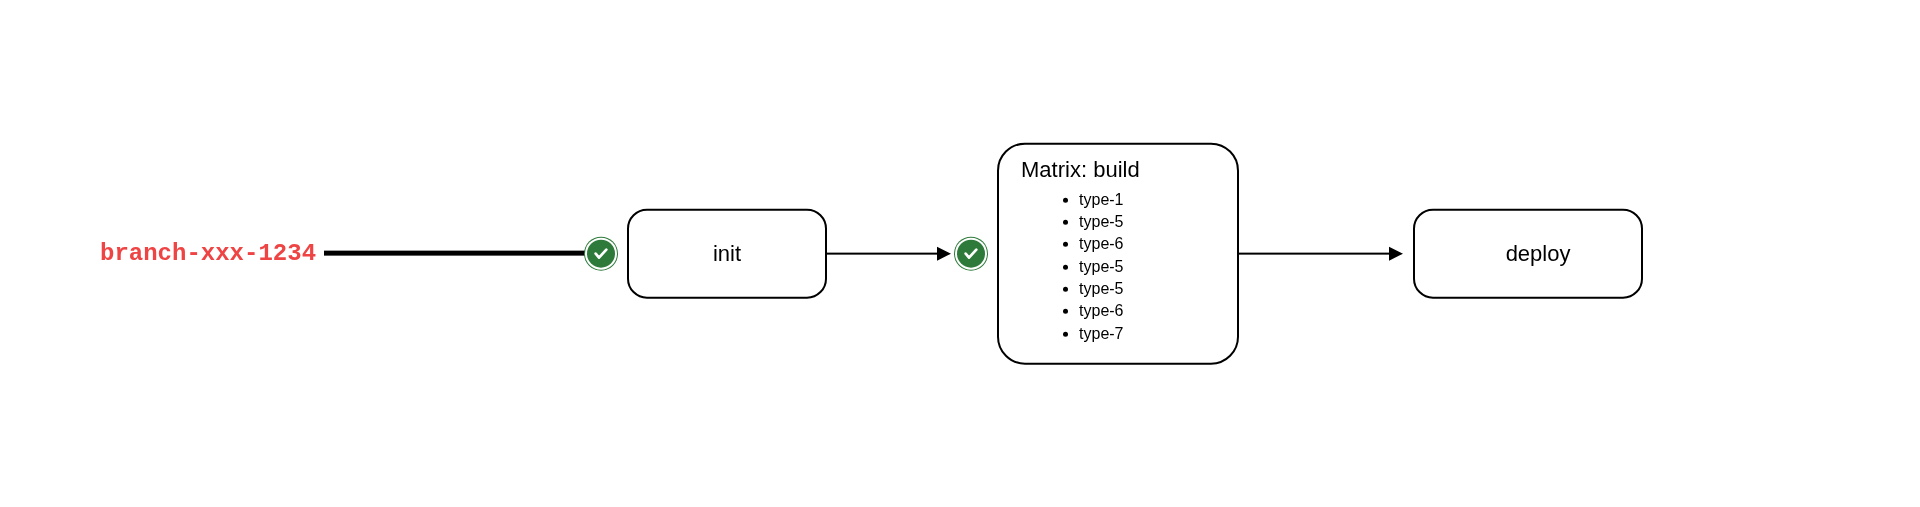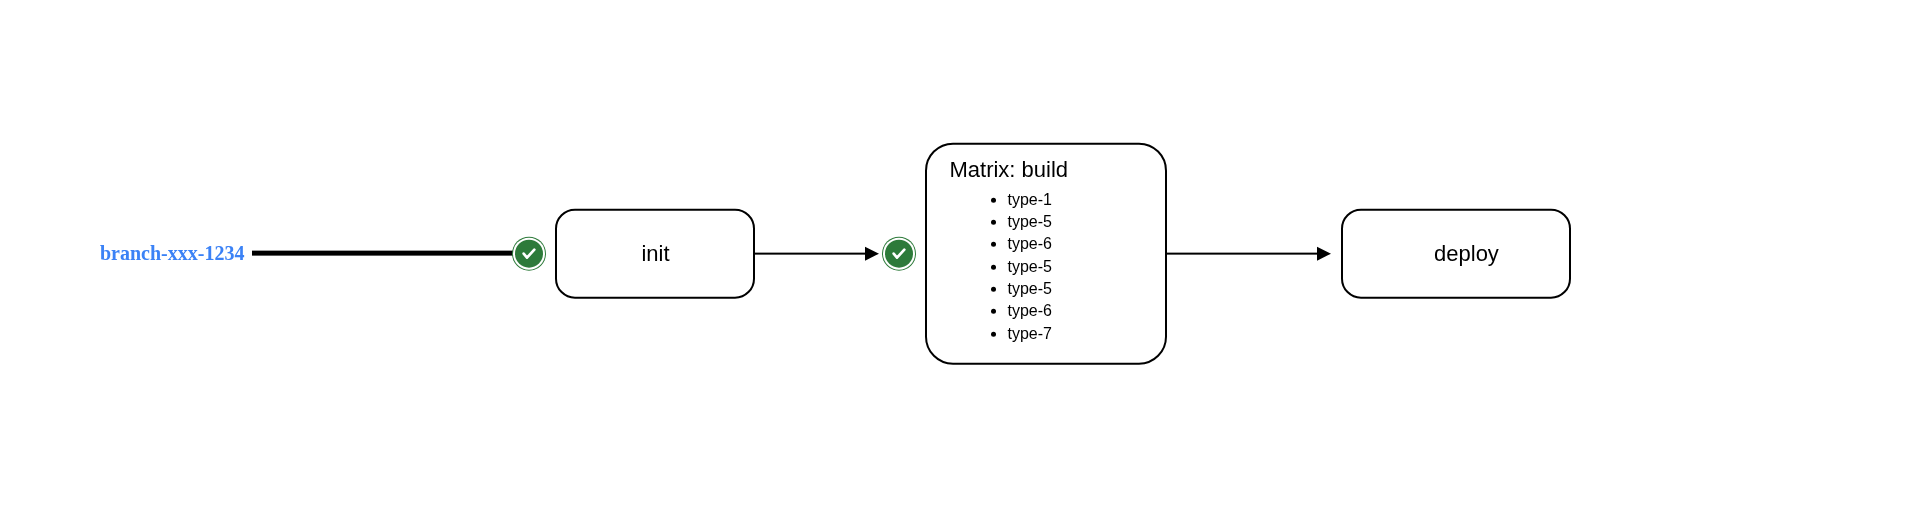--- a/index.html
+++ b/index.html
@@ -16,24 +16,24 @@
     }
     .pipeline {
       display: flex;
       align-items: center;
       position: absolute;
       top: 50%;
       left: 100px;
       transform: translateY(-50%);
     }
     .branch-label {
-      font-family: Liberation Serif, serif;
+      font-family: Liberation Mono, monospace;
       font-weight: bold;
-      font-size: 20px;
-      color: #3b82f6;
+      font-size: 24px;
+      color: #ef4444;
       white-space: nowrap;
     }
     .thick-line {
       width: 265px;
       height: 5px;
       background: #000;
       margin-left: 8px;
     }
     .check-icon {
       width: 28px;

